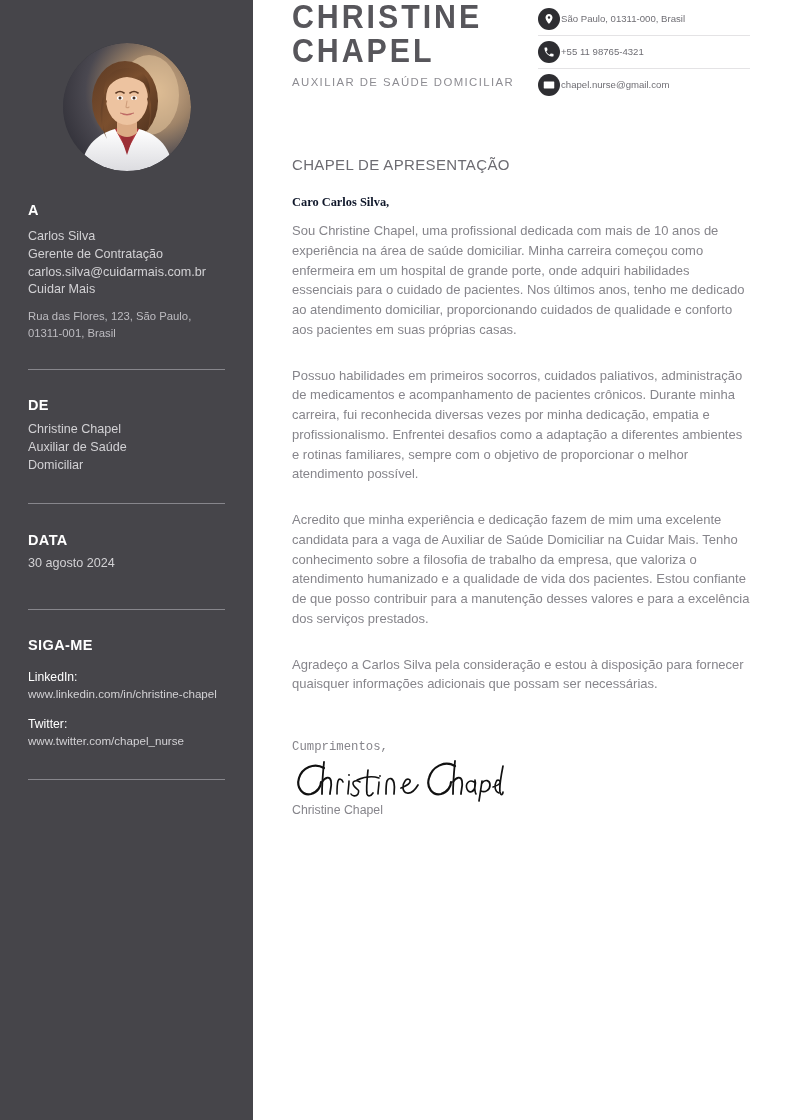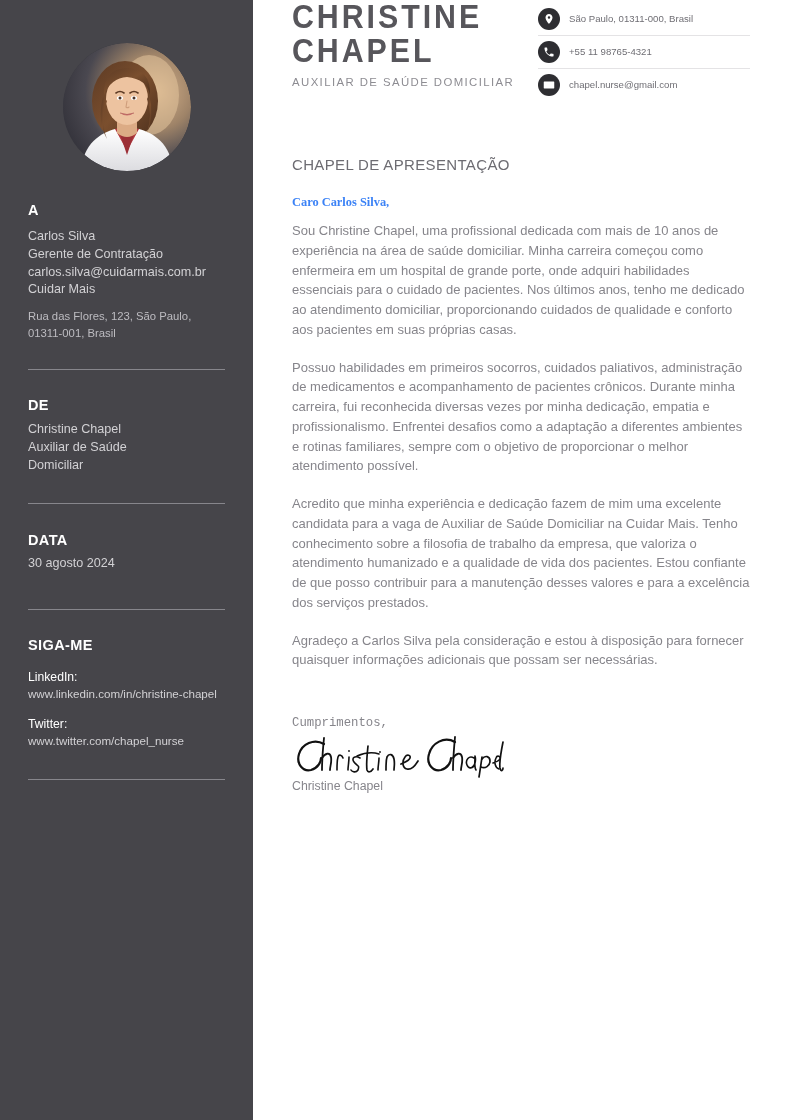--- a/index.html
+++ b/index.html
@@ -130,21 +130,21 @@
   }
 
   .contacts {
     width: 212px;
     margin-top: 3px;
   }
 
   .crow {
     display: flex;
     align-items: center;
-    gap: 9px;
+    gap: 1px;
     padding: 5px 0;
     border-bottom: 1px solid #e4e3e5;
   }
   .crow:last-child { border-bottom: none; }
 
   .cicon {
     width: 22px;
     height: 22px;
     flex: 0 0 22px;
     border-radius: 50%;
@@ -166,31 +166,31 @@
     font-size: 15px;
     color: #6d6c72;
     letter-spacing: 0.35px;
   }
 
   .salutation {
     margin-top: 22px;
     font-family: "Liberation Serif", serif;
     font-size: 12.4px;
     font-weight: bold;
-    color: #3b82f6;
+    color: #0f172a;
   }
 
   .para {
     margin-top: 11px;
     font-size: 13px;
     line-height: 1.52;
     color: #86858b;
     text-align: left;
   }
-  .para + .para { margin-top: 18px; }
+  .para + .para { margin-top: 26px; }
 
   .closing {
     margin-top: 46px;
     font-size: 12.3px;
     color: #86858b;
     font-family: Liberation Mono, monospace;
   }
 
   .sig-img { margin-top: 2px; margin-left: 2px; }
   .sig-img svg { display: block; }

